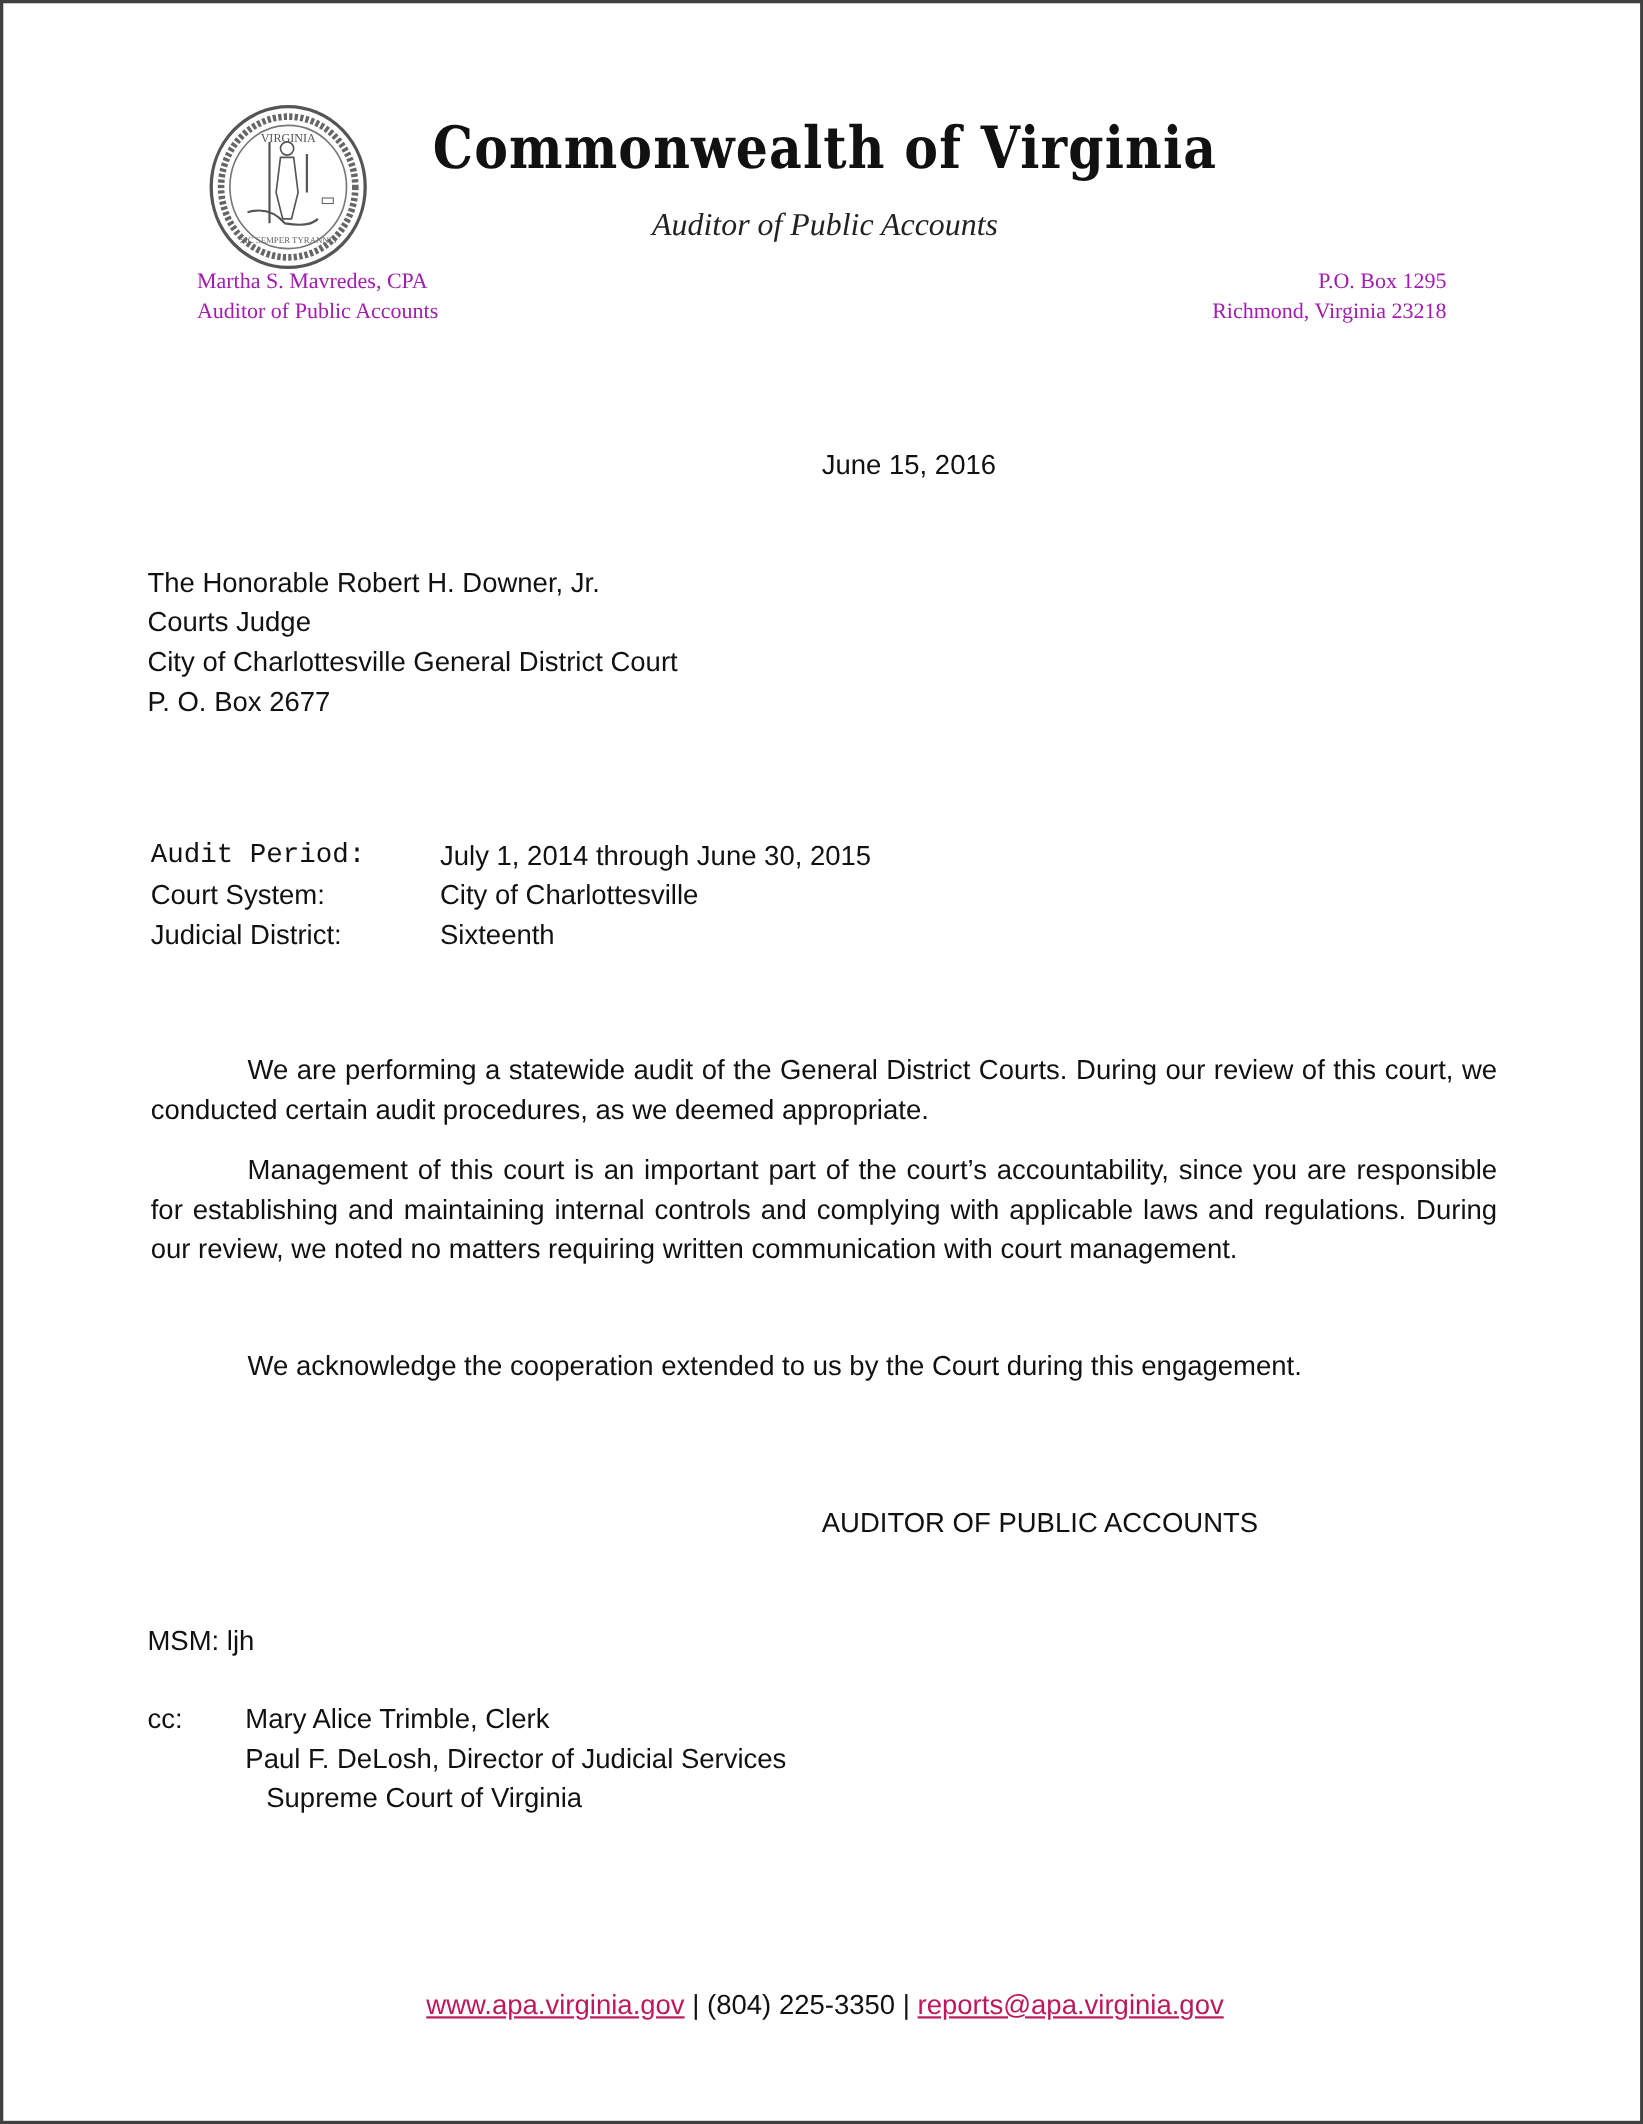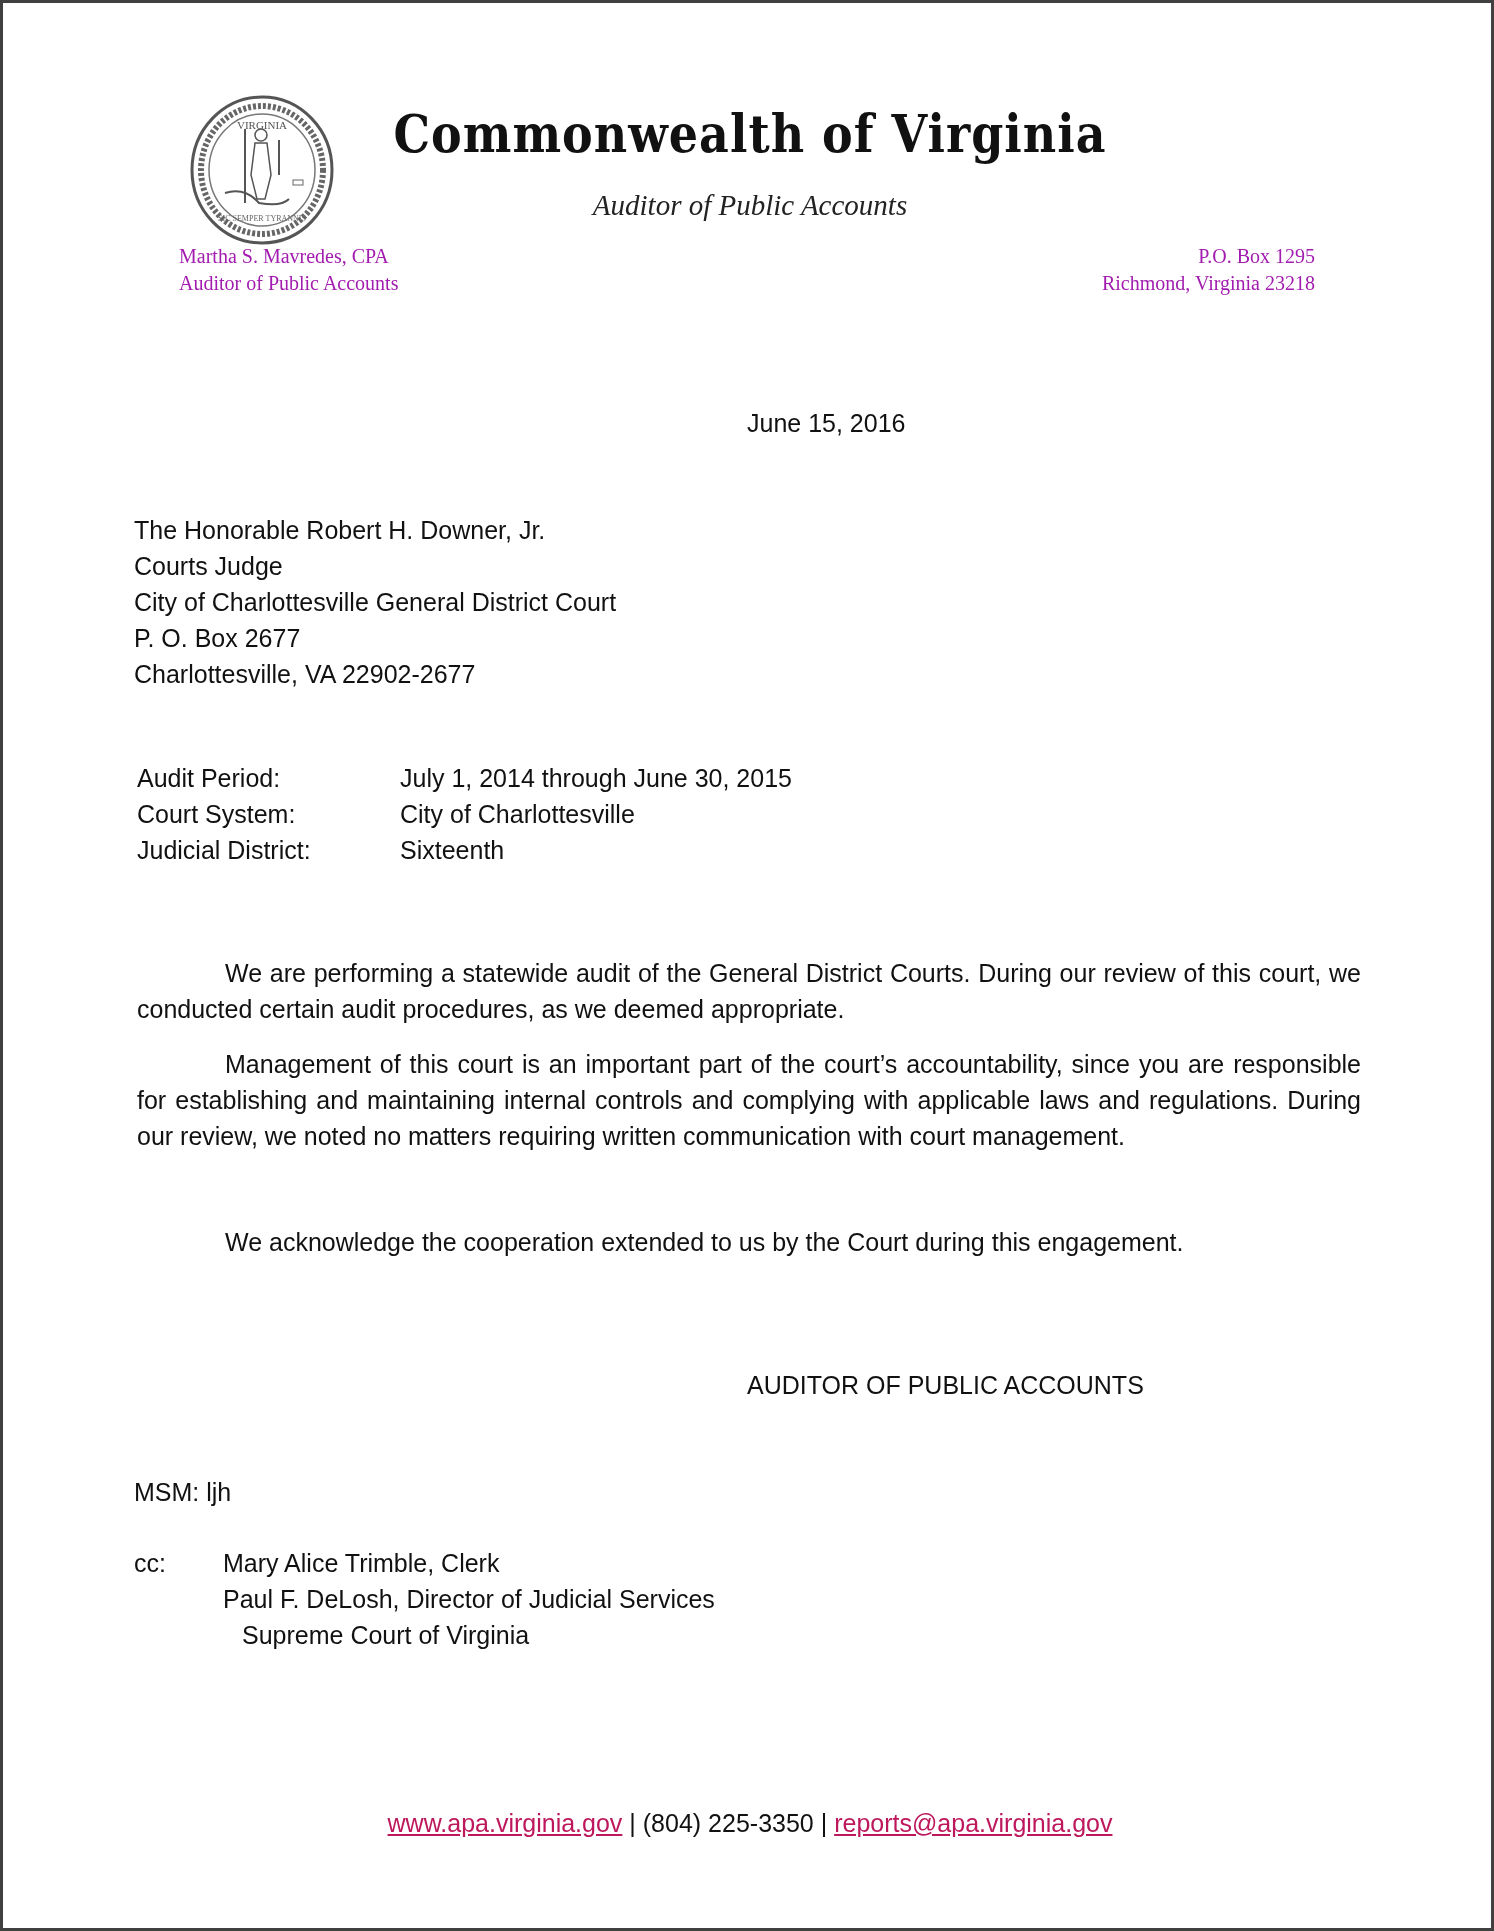--- a/index.html
+++ b/index.html
@@ -62,25 +62,24 @@
     <div>Richmond, Virginia 23218</div>
   </div>
 
   <div class="abs sans body-text" style="left:744px; top:402px;">June 15, 2016</div>
 
   <div class="abs sans body-text" style="left:131px; top:509px;">
     <div>The Honorable Robert H. Downer, Jr.</div>
     <div>Courts Judge</div>
     <div>City of Charlottesville General District Court</div>
     <div>P. O. Box 2677</div>
-    <div>Charlottesville, VA  22902-2677</div>
   </div>
 
   <div class="sans body-text">
-    <div class="abs kv-label" style="top:757px;">Audit Period:</div>
+    <div class="abs kv-label" style="top:757px;font-family:Liberation Mono, monospace;">Audit Period:</div>
     <div class="abs kv-value" style="top:757px;">July 1, 2014 through June 30, 2015</div>
     <div class="abs kv-label" style="top:793px;">Court System:</div>
     <div class="abs kv-value" style="top:793px;">City of Charlottesville</div>
     <div class="abs kv-label" style="top:829px;">Judicial District:</div>
     <div class="abs kv-value" style="top:829px;">Sixteenth</div>
   </div>
 
   <div class="para sans" style="top:936px;margin-top:16px;"><span class="indent"></span><span>We are performing a statewide audit of the General District Courts.  During our review of this court, we conducted certain audit procedures, as we deemed appropriate.</span></div>
   <div class="para sans" style="top:1043px;"><span class="indent"></span><span>Management of this court is an important part of the court’s accountability, since you are responsible for establishing and maintaining internal controls and complying with applicable laws and regulations.  During our review, we noted no matters requiring written communication with court management.</span></div>
   <div class="para sans" style="top:1221px;"><span class="indent"></span><span>We acknowledge the cooperation extended to us by the Court during this engagement.</span></div>

